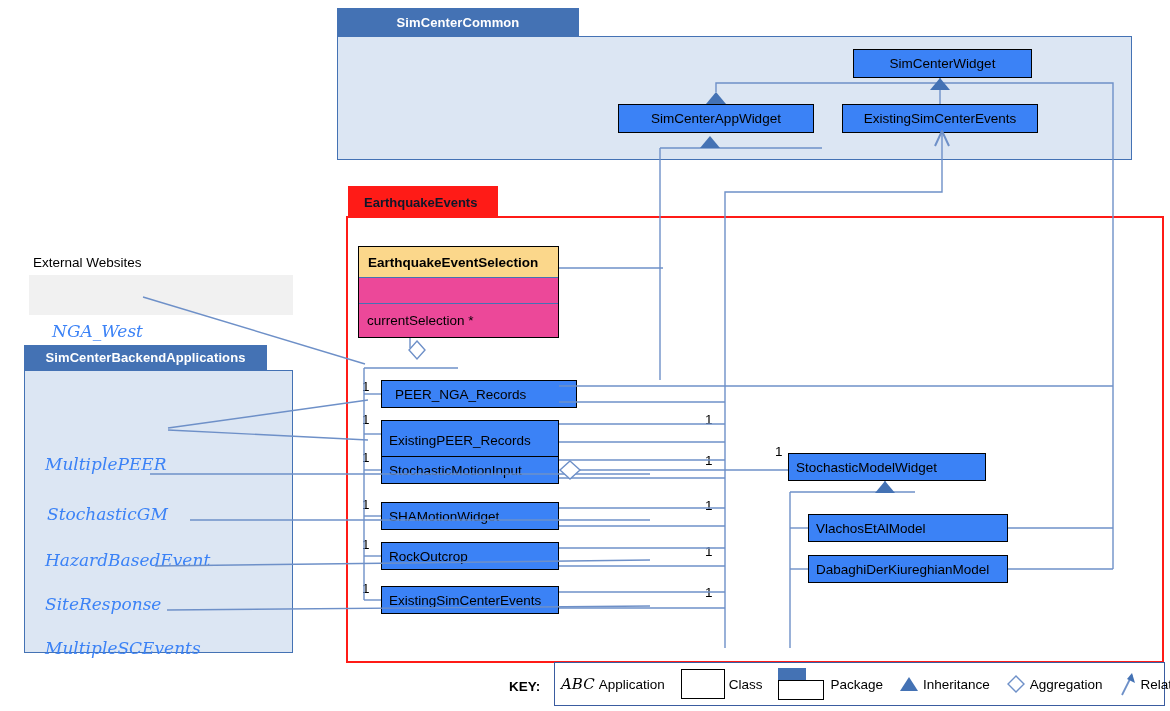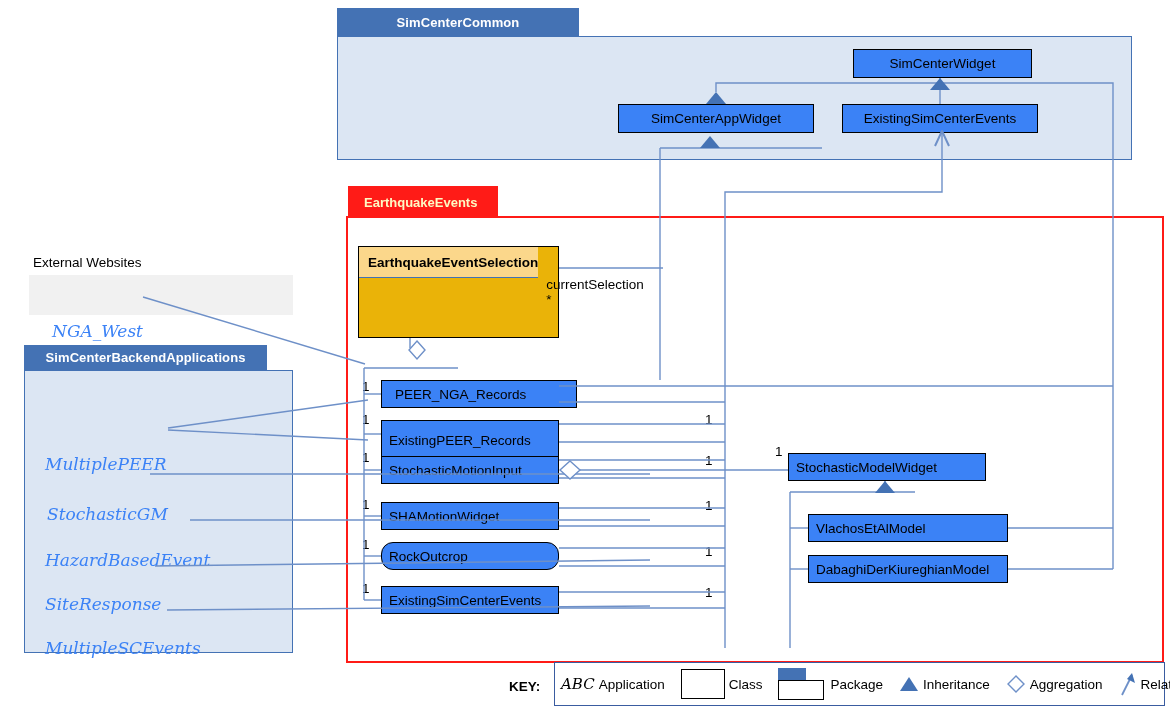--- a/index.html
+++ b/index.html
@@ -41,38 +41,38 @@
     display: flex; align-items: center;
     padding-left: 7px;
     white-space: nowrap;
   }
   .cls.center { justify-content: center; padding-left: 0; }
 
   
   .cls3 {
     position: absolute;
     border: 1.3px solid #000;
-    background: #eab308;
-    display: flex; 
+    background: #ec4899;
+    display: flex; flex-direction: column;
   }
   .cls3 .c-title {
     background: #FBD78B;
     font-weight: bold;
     font-size: 13.5px;
     display: flex; align-items: center; padding-left: 9px;
     border-bottom: 1.2px solid #4472B4;
   }
   .cls3 .c-mid { border-bottom: 1.2px solid #4472B4; }
   .cls3 .c-attr { display: flex; align-items: center; padding-left: 8px; font-size: 13.5px; }
 
   
   #eq-header {
     position: absolute;
     background: #FF1B17;
-    color: #fef9c3;
+    color: #0f172a;
     font-weight: bold;
     font-size: 13px;
     display: flex; align-items: center; padding-left: 16px;
   }
   #eq-body {
     position: absolute;
     border: 2.3px solid #FF1B17;
     border-top: none;
     background: transparent;
   }
@@ -148,21 +148,21 @@
   <div class="cls3" style="left:358px; top:246px; width:201px; height:92px;">
     <div class="c-title" style="height:31px;">EarthquakeEventSelection</div>
     <div class="c-mid" style="height:26px;"></div>
     <div class="c-attr" style="flex:1;">currentSelection *</div>
   </div>
 
   <div class="cls" style="left:381px; top:380px; width:196px; height:28px; padding-left:13px;">PEER_NGA_Records</div>
   <div class="cls" style="left:381px; top:420px; width:178px; height:40px;">ExistingPEER_Records</div>
   <div class="cls" style="left:381px; top:456px; width:178px; height:28px;">StochasticMotionInput</div>
   <div class="cls" style="left:381px; top:502px; width:178px; height:28px;">SHAMotionWidget</div>
-  <div class="cls" style="left:381px; top:542px; width:178px; height:28px;border-radius:12px;">RockOutcrop</div>
+  <div class="cls" style="left:381px; top:542px; width:178px; height:28px;">RockOutcrop</div>
   <div class="cls" style="left:381px; top:586px; width:178px; height:28px;">ExistingSimCenterEvents</div>
 
   <div class="mult" style="left:362px; top:379px;">1</div>
   <div class="mult" style="left:362px; top:412px;">1</div>
   <div class="mult" style="left:362px; top:450px;">1</div>
   <div class="mult" style="left:362px; top:497px;">1</div>
   <div class="mult" style="left:362px; top:537px;">1</div>
   <div class="mult" style="left:362px; top:581px;">1</div>
 
   <div class="mult" style="left:705px; top:412px;">1</div>

